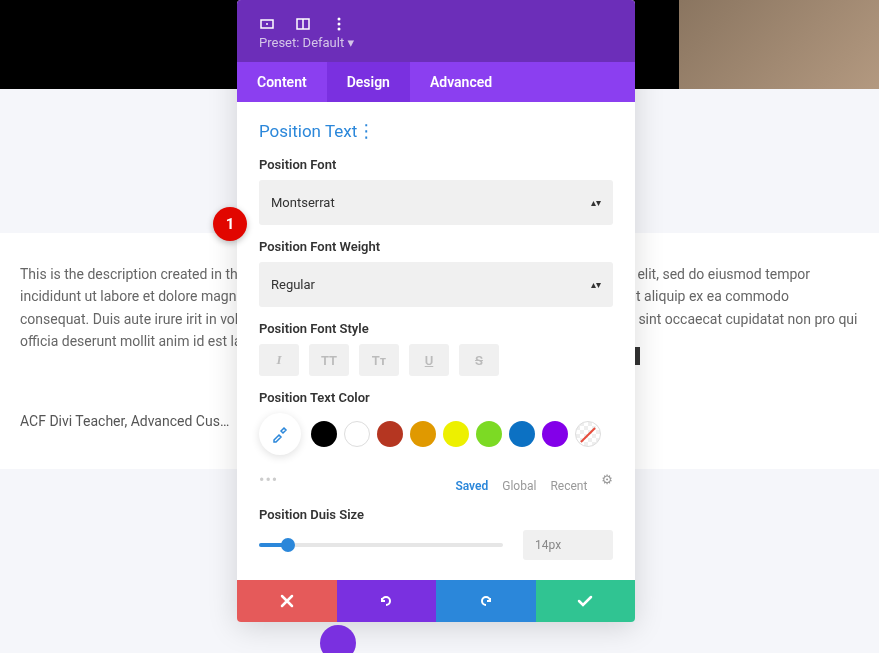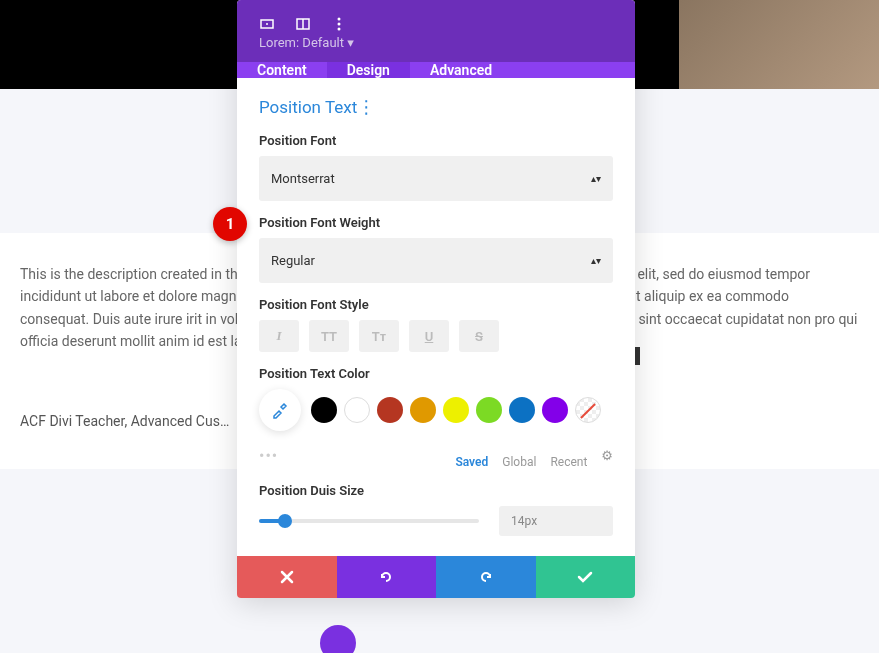--- a/index.html
+++ b/index.html
@@ -96,21 +96,21 @@
       font-size: 13px;
       color: #d4c5e8;
       margin-top: 3px;
     }
     .panel-tabs {
       background: #8b3ff0;
       display: flex;
       color: #fff;
     }
     .tab {
-      padding: 0 20px;
+      padding: 12px 20px;
       font-size: 14px;
       font-weight: 600;
       cursor: pointer;
     }
     .tab.active {
       background: #7a30e0;
     }
     .panel-body {
       padding: 18px 22px 20px 22px;
     }
@@ -276,21 +276,21 @@
       left: 12%;
       transform: translateX(-50%);
       cursor: pointer;
     }
     .slider-input {
       background: #f0f0f0;
       border-radius: 3px;
       padding: 8px 12px;
       font-size: 12px;
       color: #888;
-      width: 114px;
+      width: 90px;
     }
     .panel-footer {
       display: flex;
       height: 42px;
     }
     .footer-btn {
       flex: 1;
       display: flex;
       align-items: center;
       justify-content: center;
@@ -368,21 +368,21 @@
         </div>
         <div class="panel-icon">
           <svg width="4" height="16" viewBox="0 0 4 16">
               <circle cx="2" cy="3" r="1.5" fill="white"></circle>
               <circle cx="2" cy="8" r="1.5" fill="white"></circle>
               <circle cx="2" cy="13" r="1.5" fill="white"></circle>
             </svg>
         </div>
       </div>
     </div>
-    <div class="panel-preset">Lorem: Default ▾</div>
+    <div class="panel-preset">Preset: Default ▾</div>
   </div>
 
   <div class="panel-tabs">
     <div class="tab">Content</div>
     <div class="tab active">Design</div>
     <div class="tab">Advanced</div>
   </div>
 
   <div class="panel-body">
     <div class="section-row">

